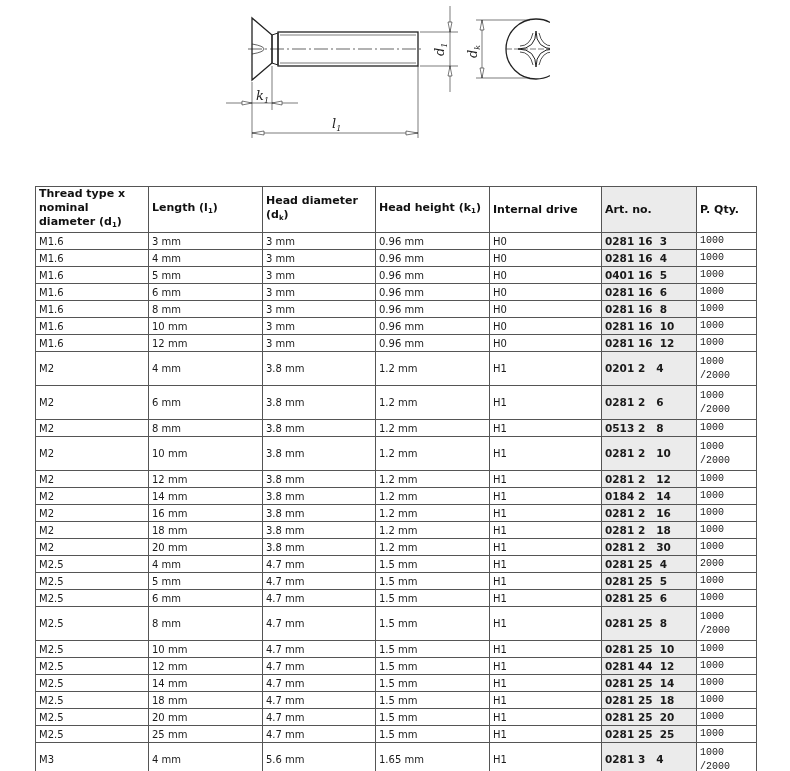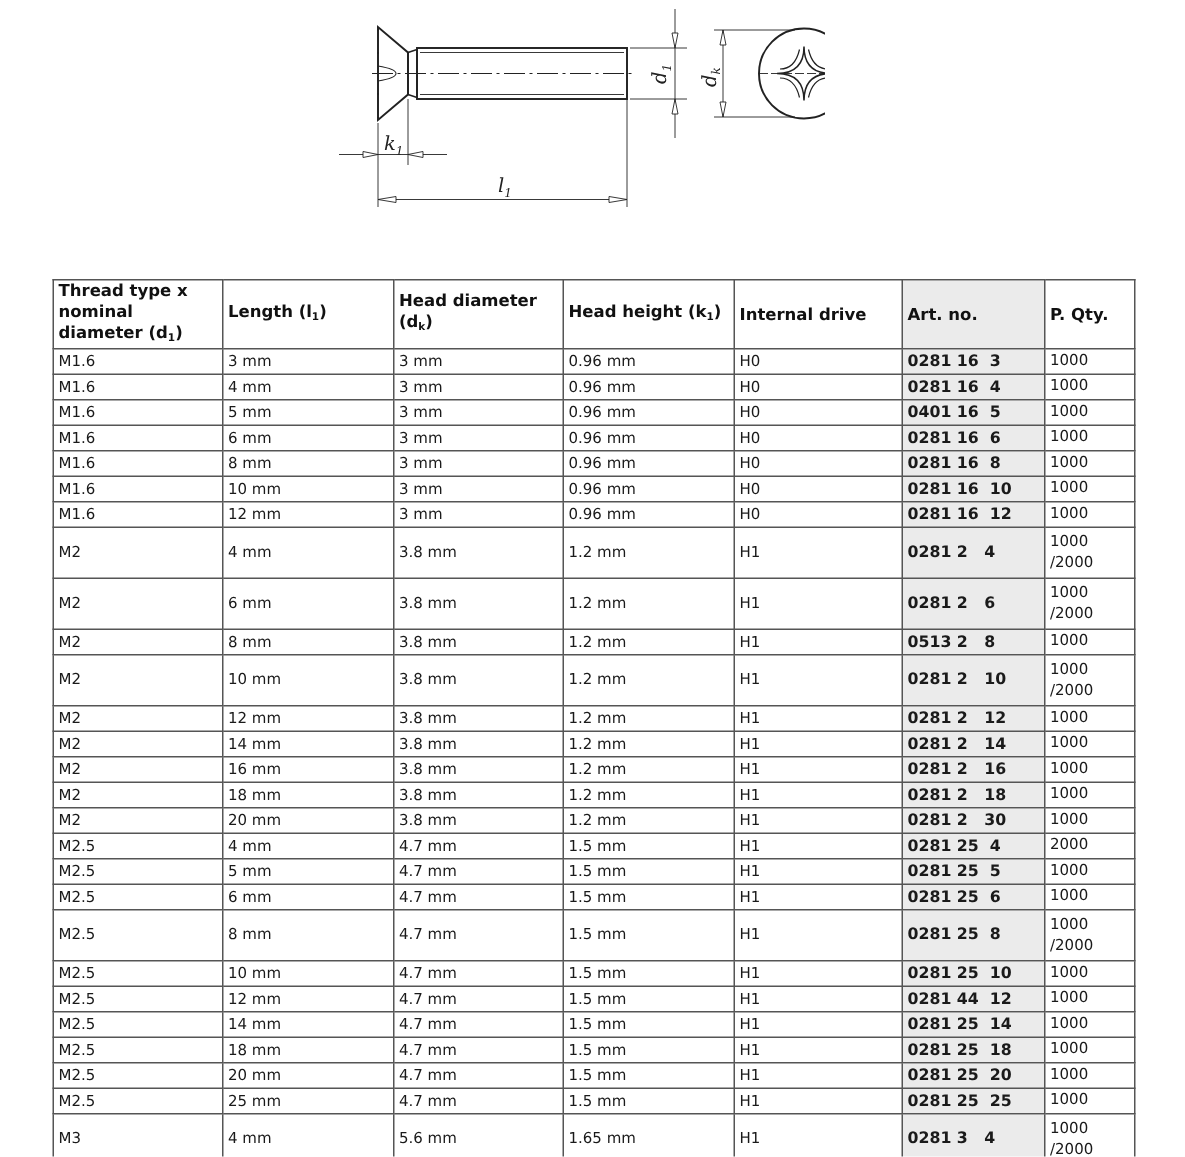--- a/index.html
+++ b/index.html
@@ -5,21 +5,21 @@
   html, body { margin: 0; padding: 0; background: #ffffff; }
   body { width: 790px; height: 771px; position: relative; overflow: hidden; font-family: "DejaVu Sans", sans-serif; color: #1a1a1a; }
   #drawing { position: absolute; left: 200px; top: 0; width: 350px; height: 150px; }
   table { position: absolute; left: 35px; top: 186px; border-collapse: collapse; table-layout: fixed; width: 721px; }
   td, th { border: 1px solid #555; padding: 0 3px; font-size: 10px; text-align: left; vertical-align: middle; line-height: 13px; overflow: hidden; white-space: nowrap; }
   th { font-weight: bold; font-size: 11px; height: 45px; white-space: normal; line-height: 14px; color: #111; }
   tr.r1 td { height: 16px; }
   tr.r2 td { height: 33px; }
   .artno { background: #ebebeb; font-weight: bold; font-size: 10.5px; white-space: pre; }
   th.artno { font-size: 11px; }
-  .qty { white-space: normal; line-height: 14px; }
+  .qty { white-space: normal; line-height: 14px; font-family: Liberation Mono, monospace; }
   sub { font-size: 7px; vertical-align: -2px; }
 </style>
 </head>
 <body>
 
 <svg id="drawing" viewBox="0 0 350 150" xmlns="http://www.w3.org/2000/svg">
   <g stroke="#222" stroke-width="1" fill="none">
 
     <polygon points="52,18 52,80 72,63 72,35" stroke-width="1.3"></polygon>
     <line x1="72" y1="35" x2="72" y2="63"></line>
@@ -157,21 +157,21 @@
         <td>H0</td>
         <td class="artno">0281 16  12</td>
         <td class="qty">1000</td>
       </tr>
       <tr class="r2">
         <td>M2</td>
         <td>4 mm</td>
         <td>3.8 mm</td>
         <td>1.2 mm</td>
         <td>H1</td>
-        <td class="artno">0281 2   4</td>
+        <td class="artno">0201 2   4</td>
         <td class="qty">1000<br>/2000</td>
       </tr>
       <tr class="r2">
         <td>M2</td>
         <td>6 mm</td>
         <td>3.8 mm</td>
         <td>1.2 mm</td>
         <td>H1</td>
         <td class="artno">0281 2   6</td>
         <td class="qty">1000<br>/2000</td>
@@ -202,21 +202,21 @@
         <td>H1</td>
         <td class="artno">0281 2   12</td>
         <td class="qty">1000</td>
       </tr>
       <tr class="r1">
         <td>M2</td>
         <td>14 mm</td>
         <td>3.8 mm</td>
         <td>1.2 mm</td>
         <td>H1</td>
-        <td class="artno">0281 2   14</td>
+        <td class="artno">0184 2   14</td>
         <td class="qty">1000</td>
       </tr>
       <tr class="r1">
         <td>M2</td>
         <td>16 mm</td>
         <td>3.8 mm</td>
         <td>1.2 mm</td>
         <td>H1</td>
         <td class="artno">0281 2   16</td>
         <td class="qty">1000</td>

